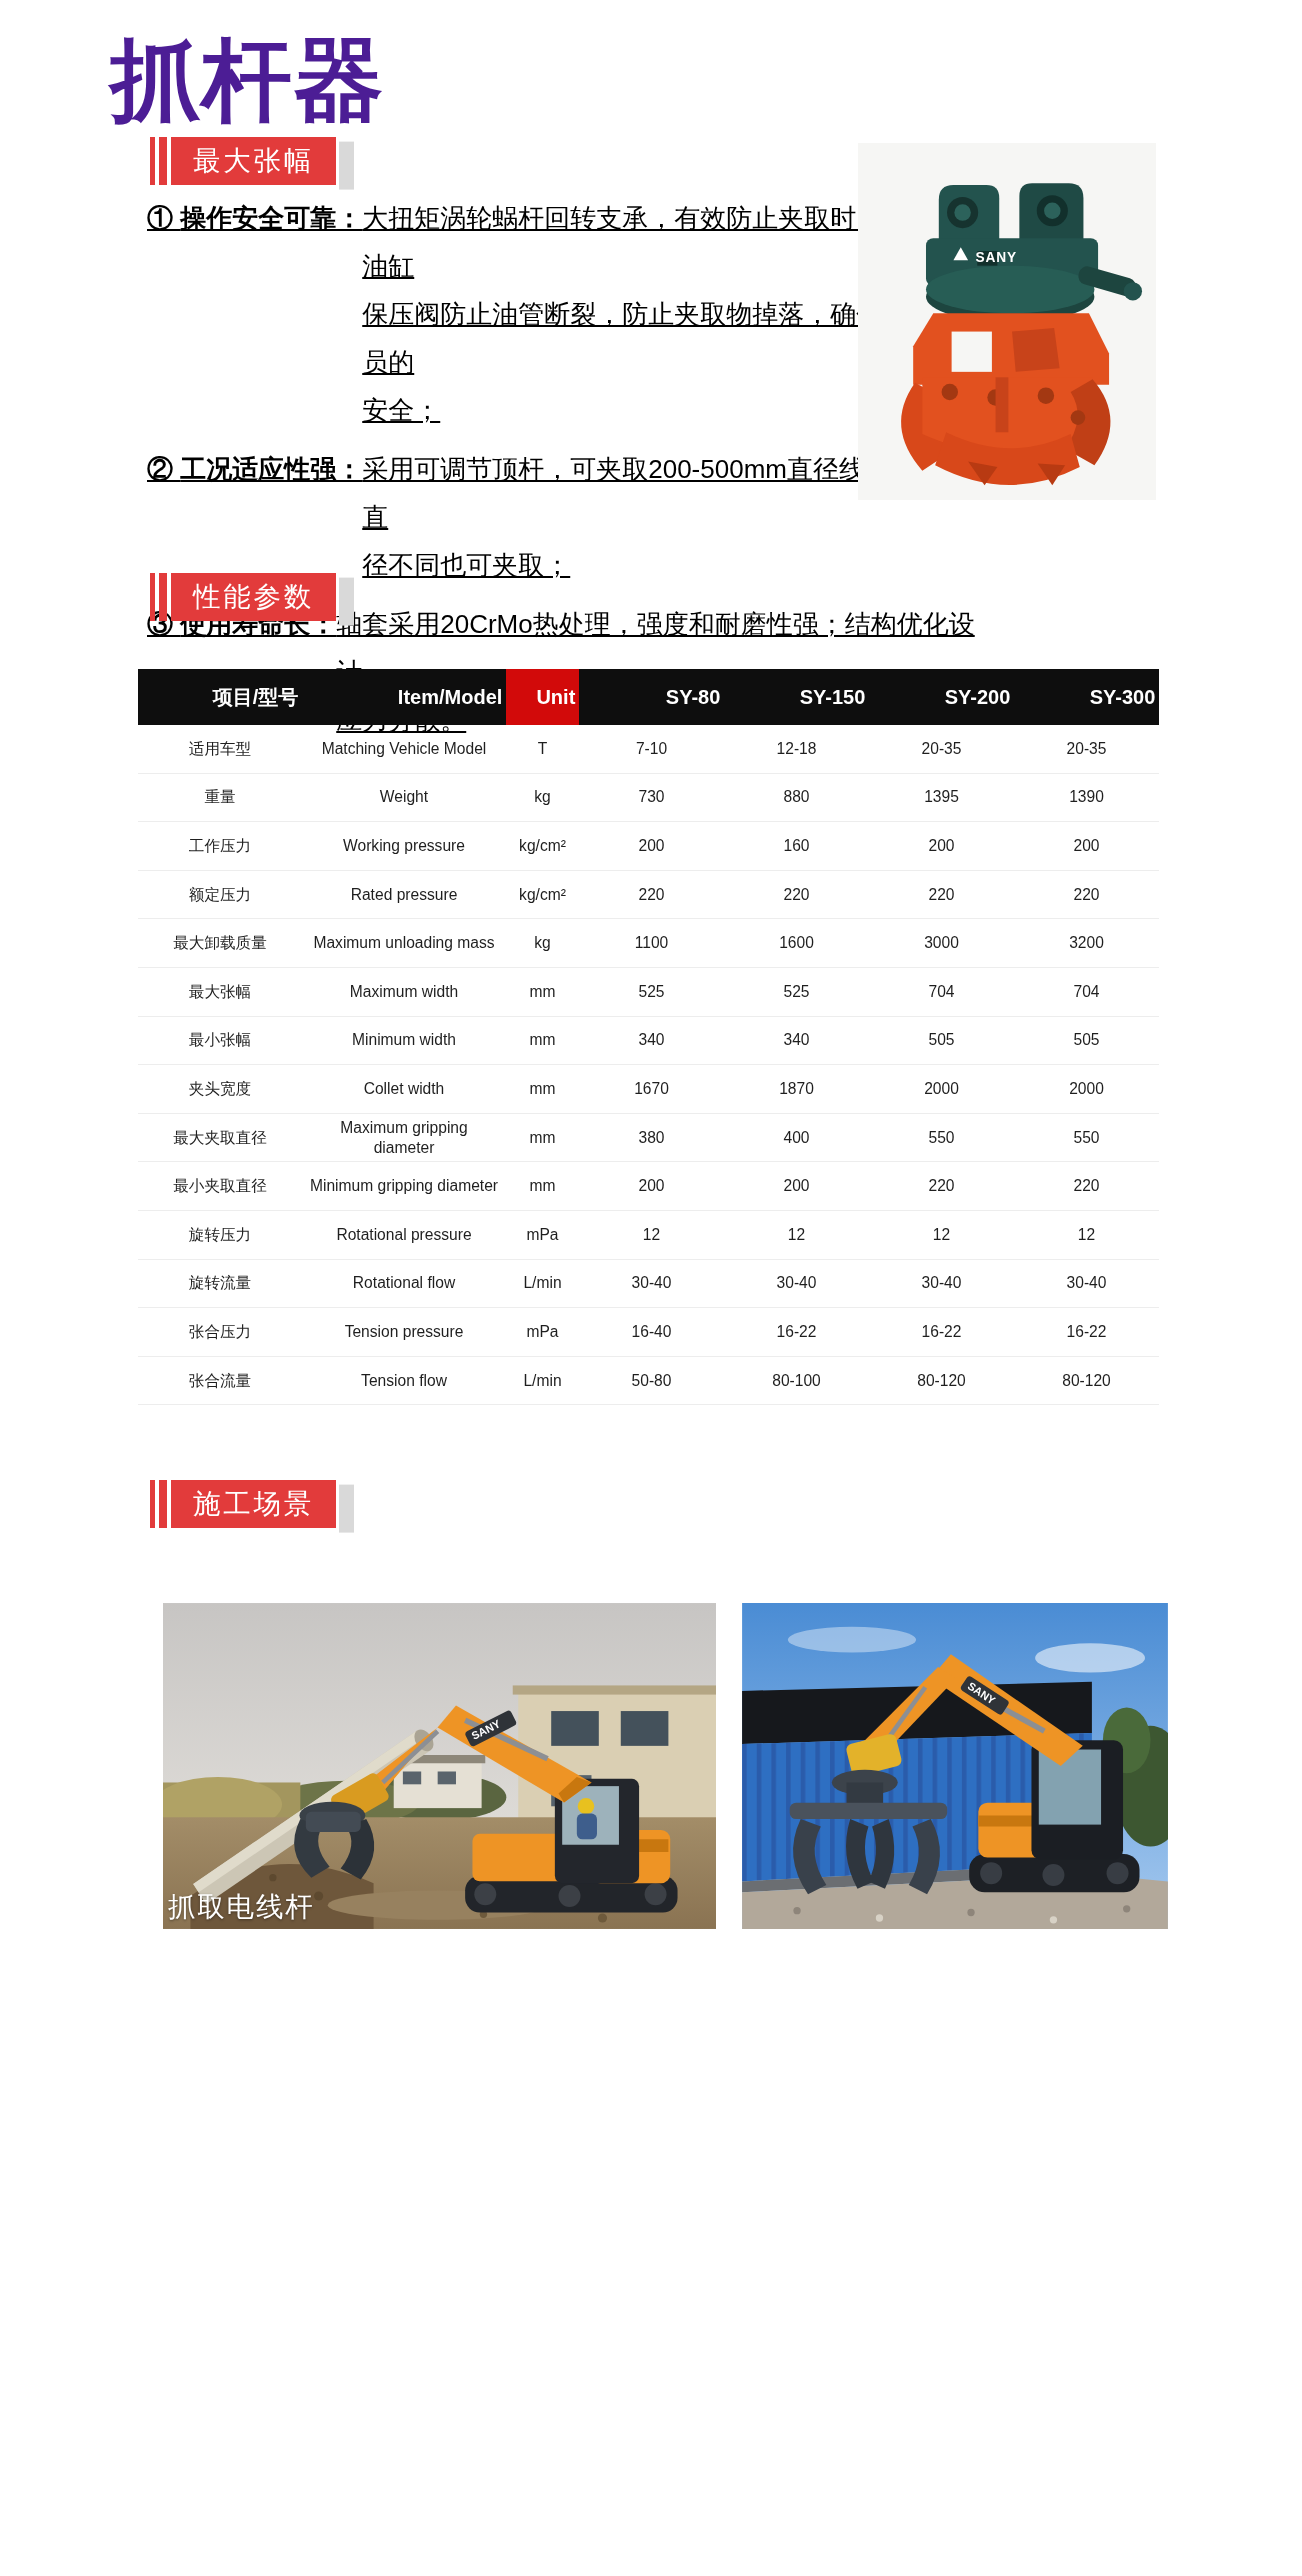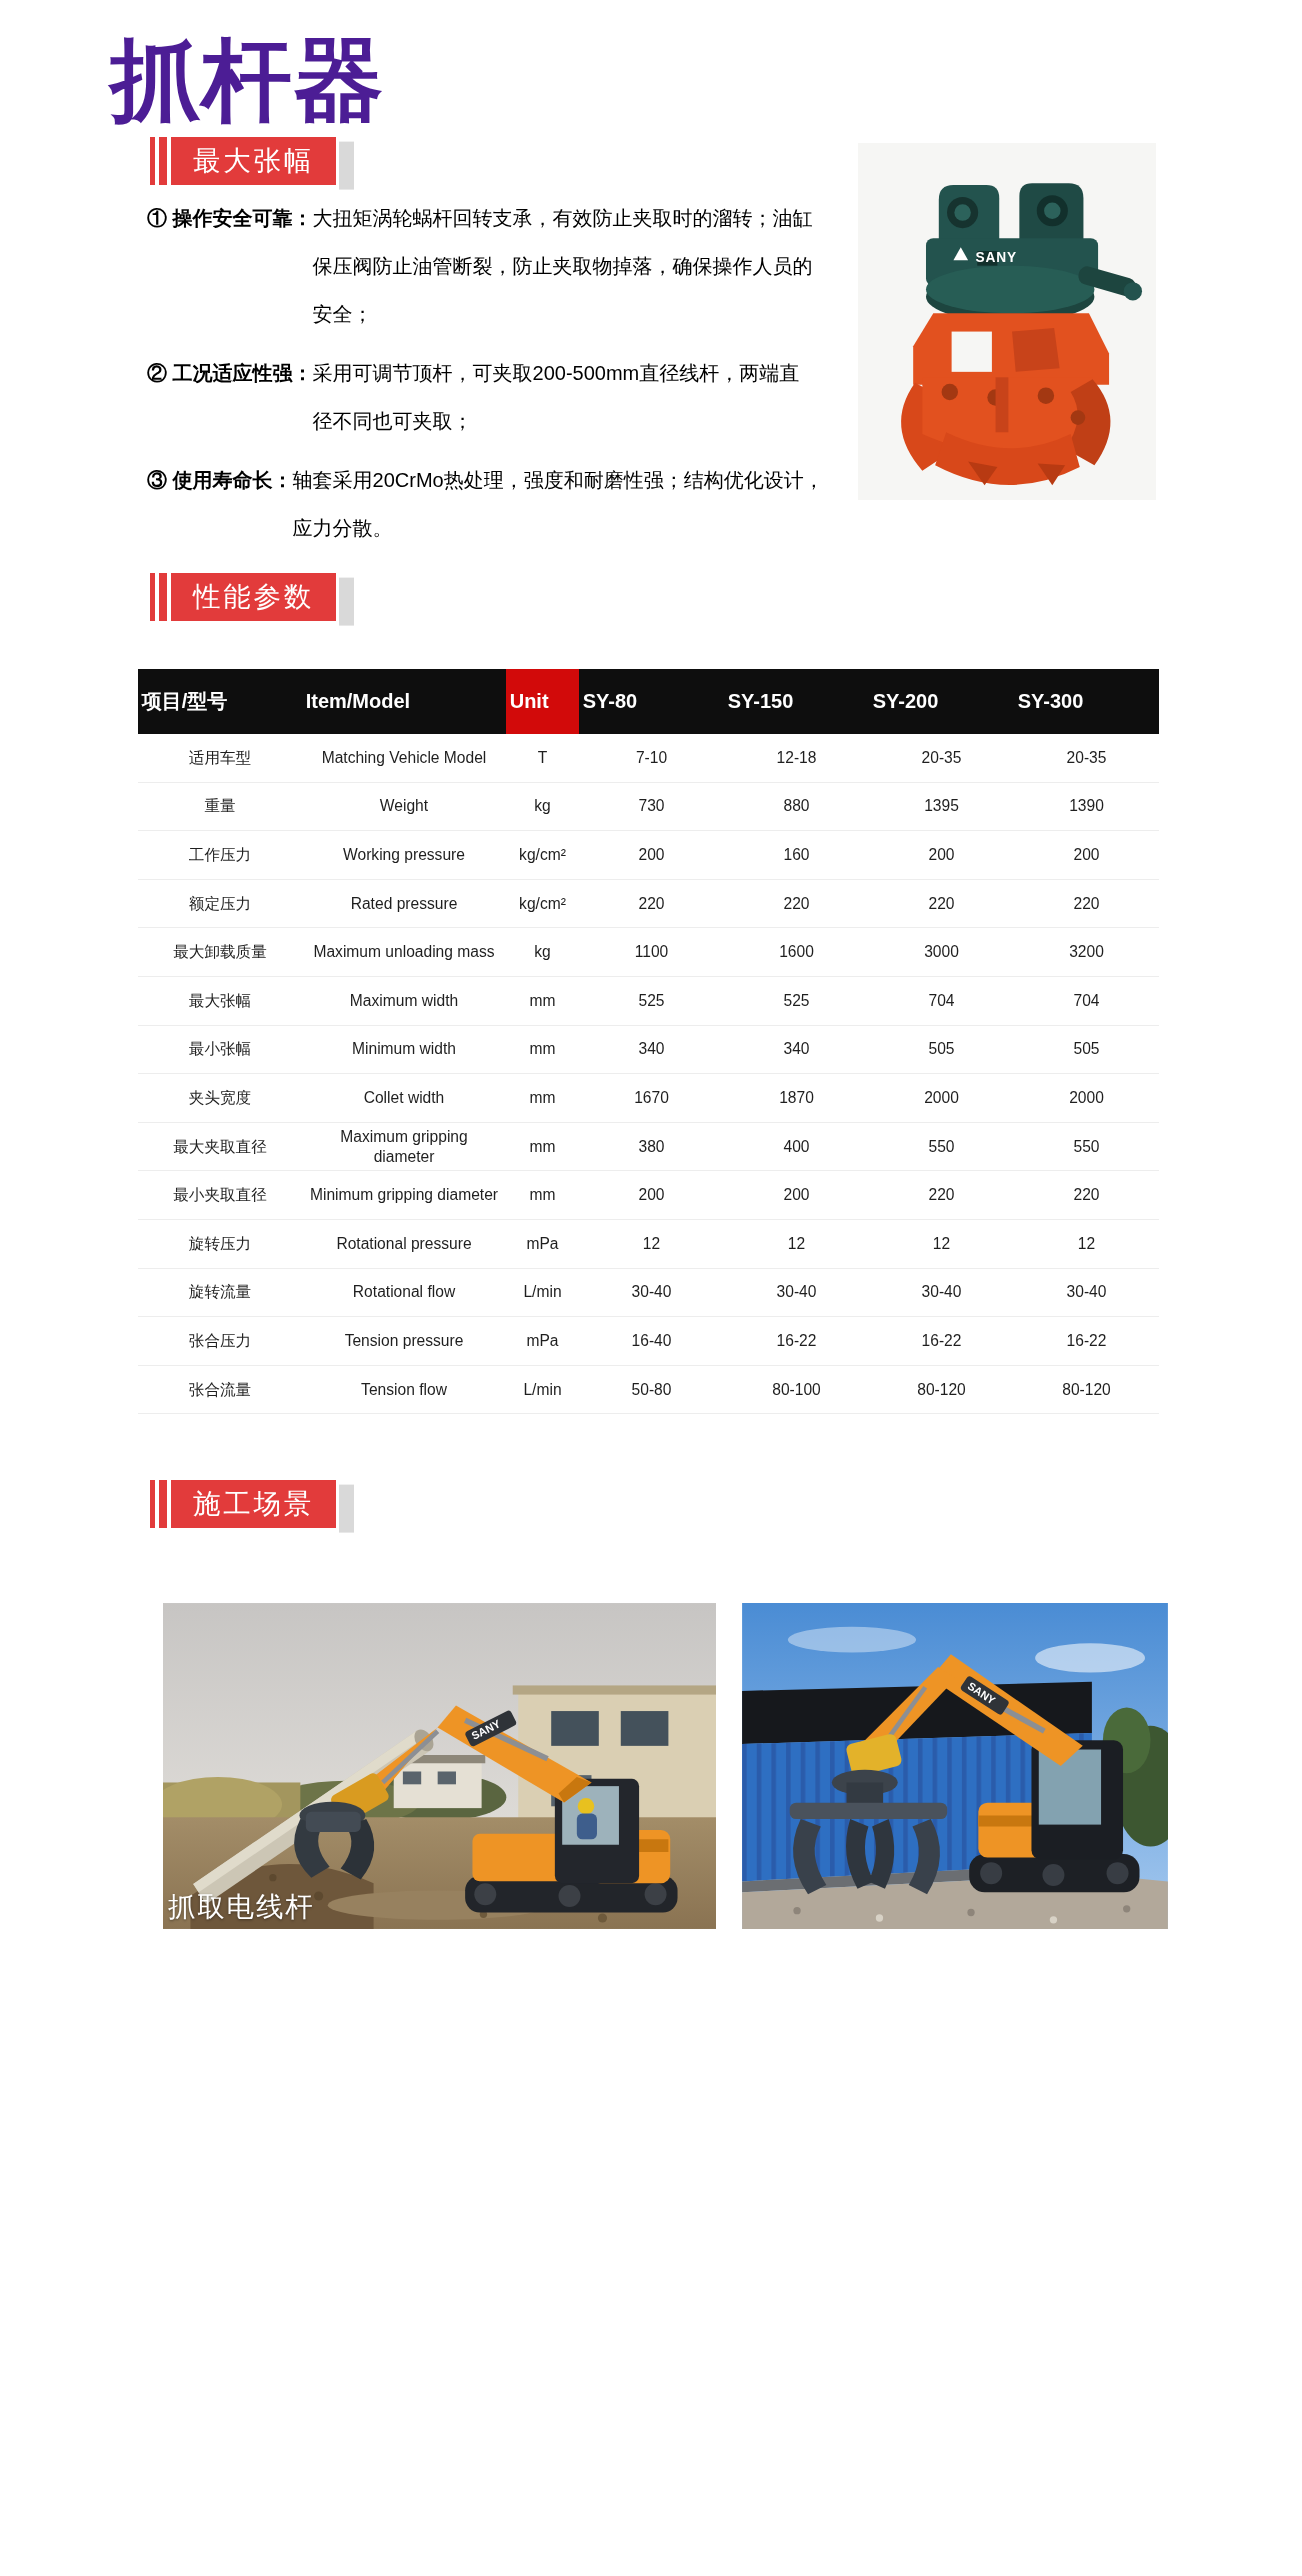--- a/index.html
+++ b/index.html
@@ -11,34 +11,34 @@
 
   
   .badge { position:absolute; left:150px; height:48px; display:flex; align-items:stretch; }
   .badge .s1 { width:4.6px;  background:var(--badge-red); margin-right:4.6px; }
   .badge .s2 { width:8.2px;  background:var(--badge-red); margin-right:3.7px; }
   .badge .box { background:var(--badge-red); color:#fff; font-size:27.5px; letter-spacing:2.7px;
                 display:flex; align-items:center; padding:0 22px; }
   .badge .s3 { width:15.6px; background:#d9d9d9; margin-left:2.7px; transform:translateY(4.6px); }
 
   .bullets { position:absolute; left:147px; top:194px; width:829px; }
-  .bullet { display:flex; font-size:20px; line-height:48px; margin-bottom:11px; }
+  .bullet { display:flex; font-size:26px; line-height:48px; margin-bottom:11px;text-decoration:underline; }
   .bullet-label { font-weight:bold; white-space:nowrap; }
   .bullet-text { white-space:pre-line; }
 
   .product-image { position:absolute; left:858px; top:143px; width:298px; height:357px;
                    background:#f6f6f4; }
   .product-image svg { display:block; }
 
   table.spec { position:absolute; left:138px; top:669px; width:1021px; border-collapse:collapse;
                table-layout:fixed; }
   table.spec col.c0 { width:164px; } table.spec col.c1 { width:204px; }
   table.spec col.c2 { width:73px; }  table.spec col.cm { width:145px; }
   table.spec thead th { background:#0e0e0e; color:#fff; font-size:20px; font-weight:bold;
-               height:65px; padding:0 3.7px; text-align:left; }
+               height:56px; padding:0 3.7px; text-align:right; }
   table.spec thead th.unit { background:var(--unit-red);margin-left:44px; }
   table.spec tbody td { height:44px; font-size:15.6px; color:#1f1f1f; text-align:center;
                border-bottom:1.8px solid #ededed; padding:1.8px 7.3px; line-height:20px; }
 
   .photo { position:absolute; top:1603px; height:326px; overflow:hidden; }
   .photo svg { display:block; }
   .photo-left  { left:163px; width:553px; }
   .photo-right { left:742px; width:426px; }
   .photo-caption { position:absolute; left:5px; bottom:3.7px; color:#fff; font-size:27.5px;
                letter-spacing:1.8px; text-shadow:0 0.9px 2.7px rgba(0,0,0,.45); }

